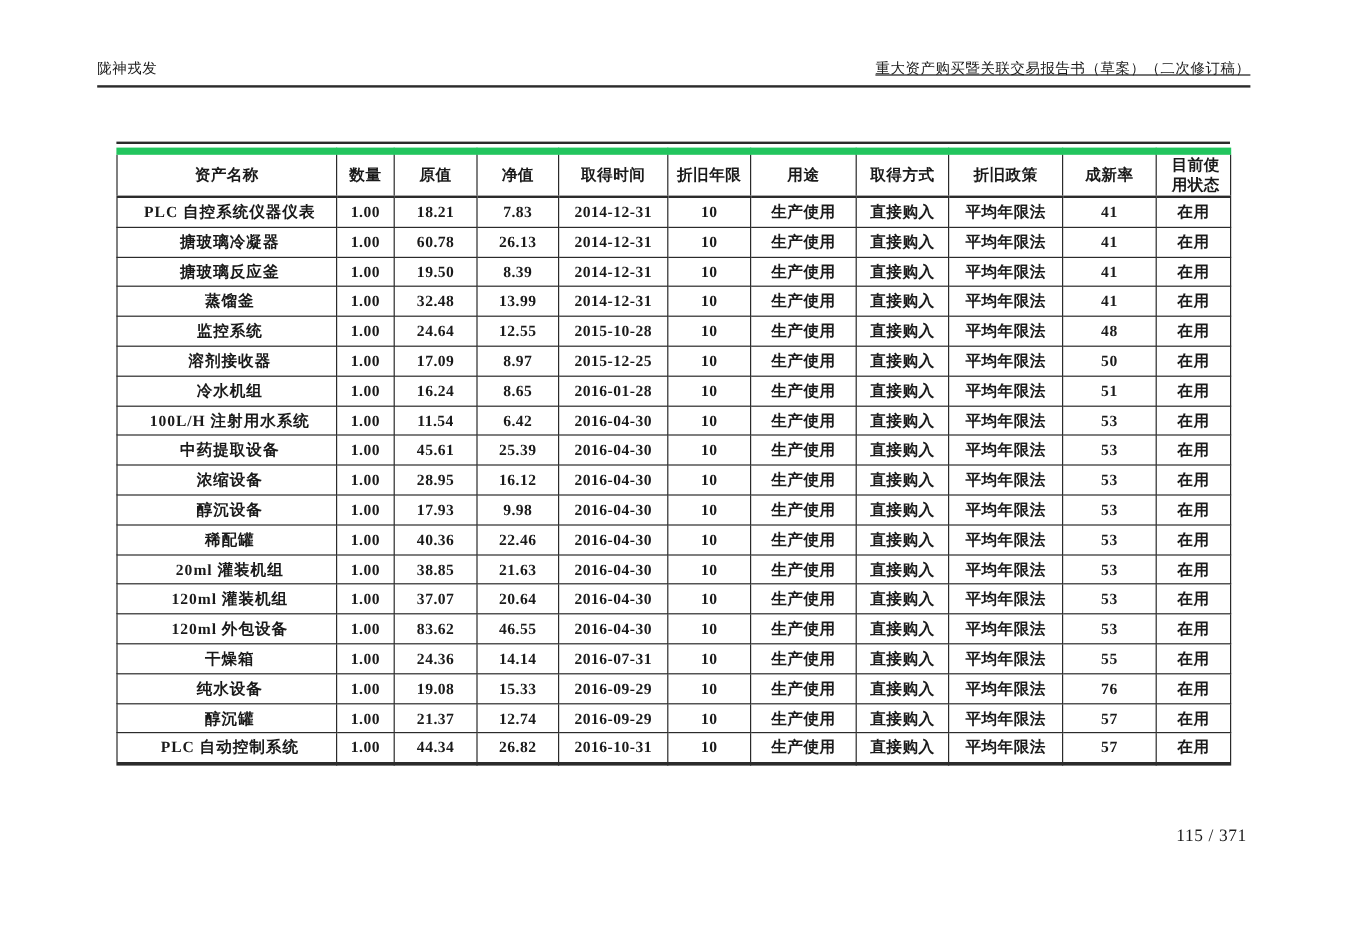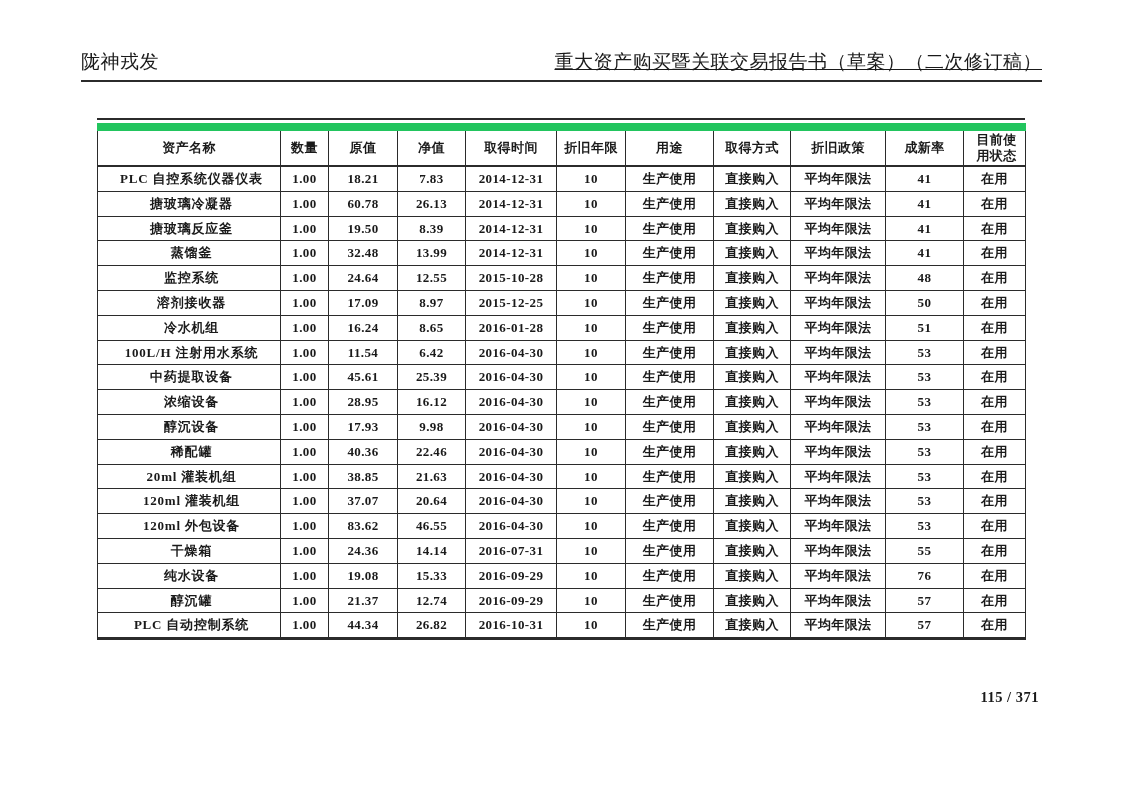--- a/index.html
+++ b/index.html
@@ -6,47 +6,47 @@
   body{
     width:1122px;height:793px;background:#ffffff;position:relative;
     font-family:"Liberation Serif","DejaVu Serif",serif;color:#1a1a1a;
     overflow:hidden;
   }
   
   .doc-header{
     position:absolute;left:81px;top:49px;width:961px;
     display:flex;justify-content:space-between;align-items:flex-end;
     padding-bottom:5px;border-bottom:2px solid #2b2b2b;
-    font-size:19px;letter-spacing:0.5px;
+    font-size:12px;letter-spacing:0.5px;
   }
   .doc-header .right{text-align:center;text-decoration:underline;}
   
   .table-wrap{position:absolute;left:97px;top:118px;width:928px;}
   .top-rule{height:3px;border-top:2px solid #2b2b2b;}
   table{
     border-collapse:collapse;table-layout:fixed;width:100%;
-    border-top:8px solid #22c55e;
+    border-top:6px solid #22c55e;
     border-bottom:3px solid #2b2b2b;
     border-radius:8px;
   }
   th,td{
     border:1px solid #2b2b2b;
     font-weight:bold;font-size:13px;line-height:1.2;
     text-align:center;vertical-align:middle;
     padding:0 3px;letter-spacing:0.4px;
     overflow:hidden;white-space:normal;
   }
   thead th{height:34px;border-bottom:2px solid #2b2b2b;}
   thead th:last-child .hlabel{display:inline-block;width:3.4em;text-align:right;}
   tbody td{height:23.8px;white-space:nowrap;}
   tbody td:first-child{text-align:center;padding-left:8px;letter-spacing:0.8px;}
   
   .page-number{
     position:absolute;right:83px;top:689px;
-    font-size:14.5px;font-weight:bold;letter-spacing:0.5px;
+    font-size:14.5px;font-weight:normal;letter-spacing:0.5px;
   }
 </style>
 </head>
 <body>
 
 <div class="doc-header">
   <span class="left">陇神戎发</span>
   <span class="right">重大资产购买暨关联交易报告书（草案）（二次修订稿）</span>
 </div>
 

